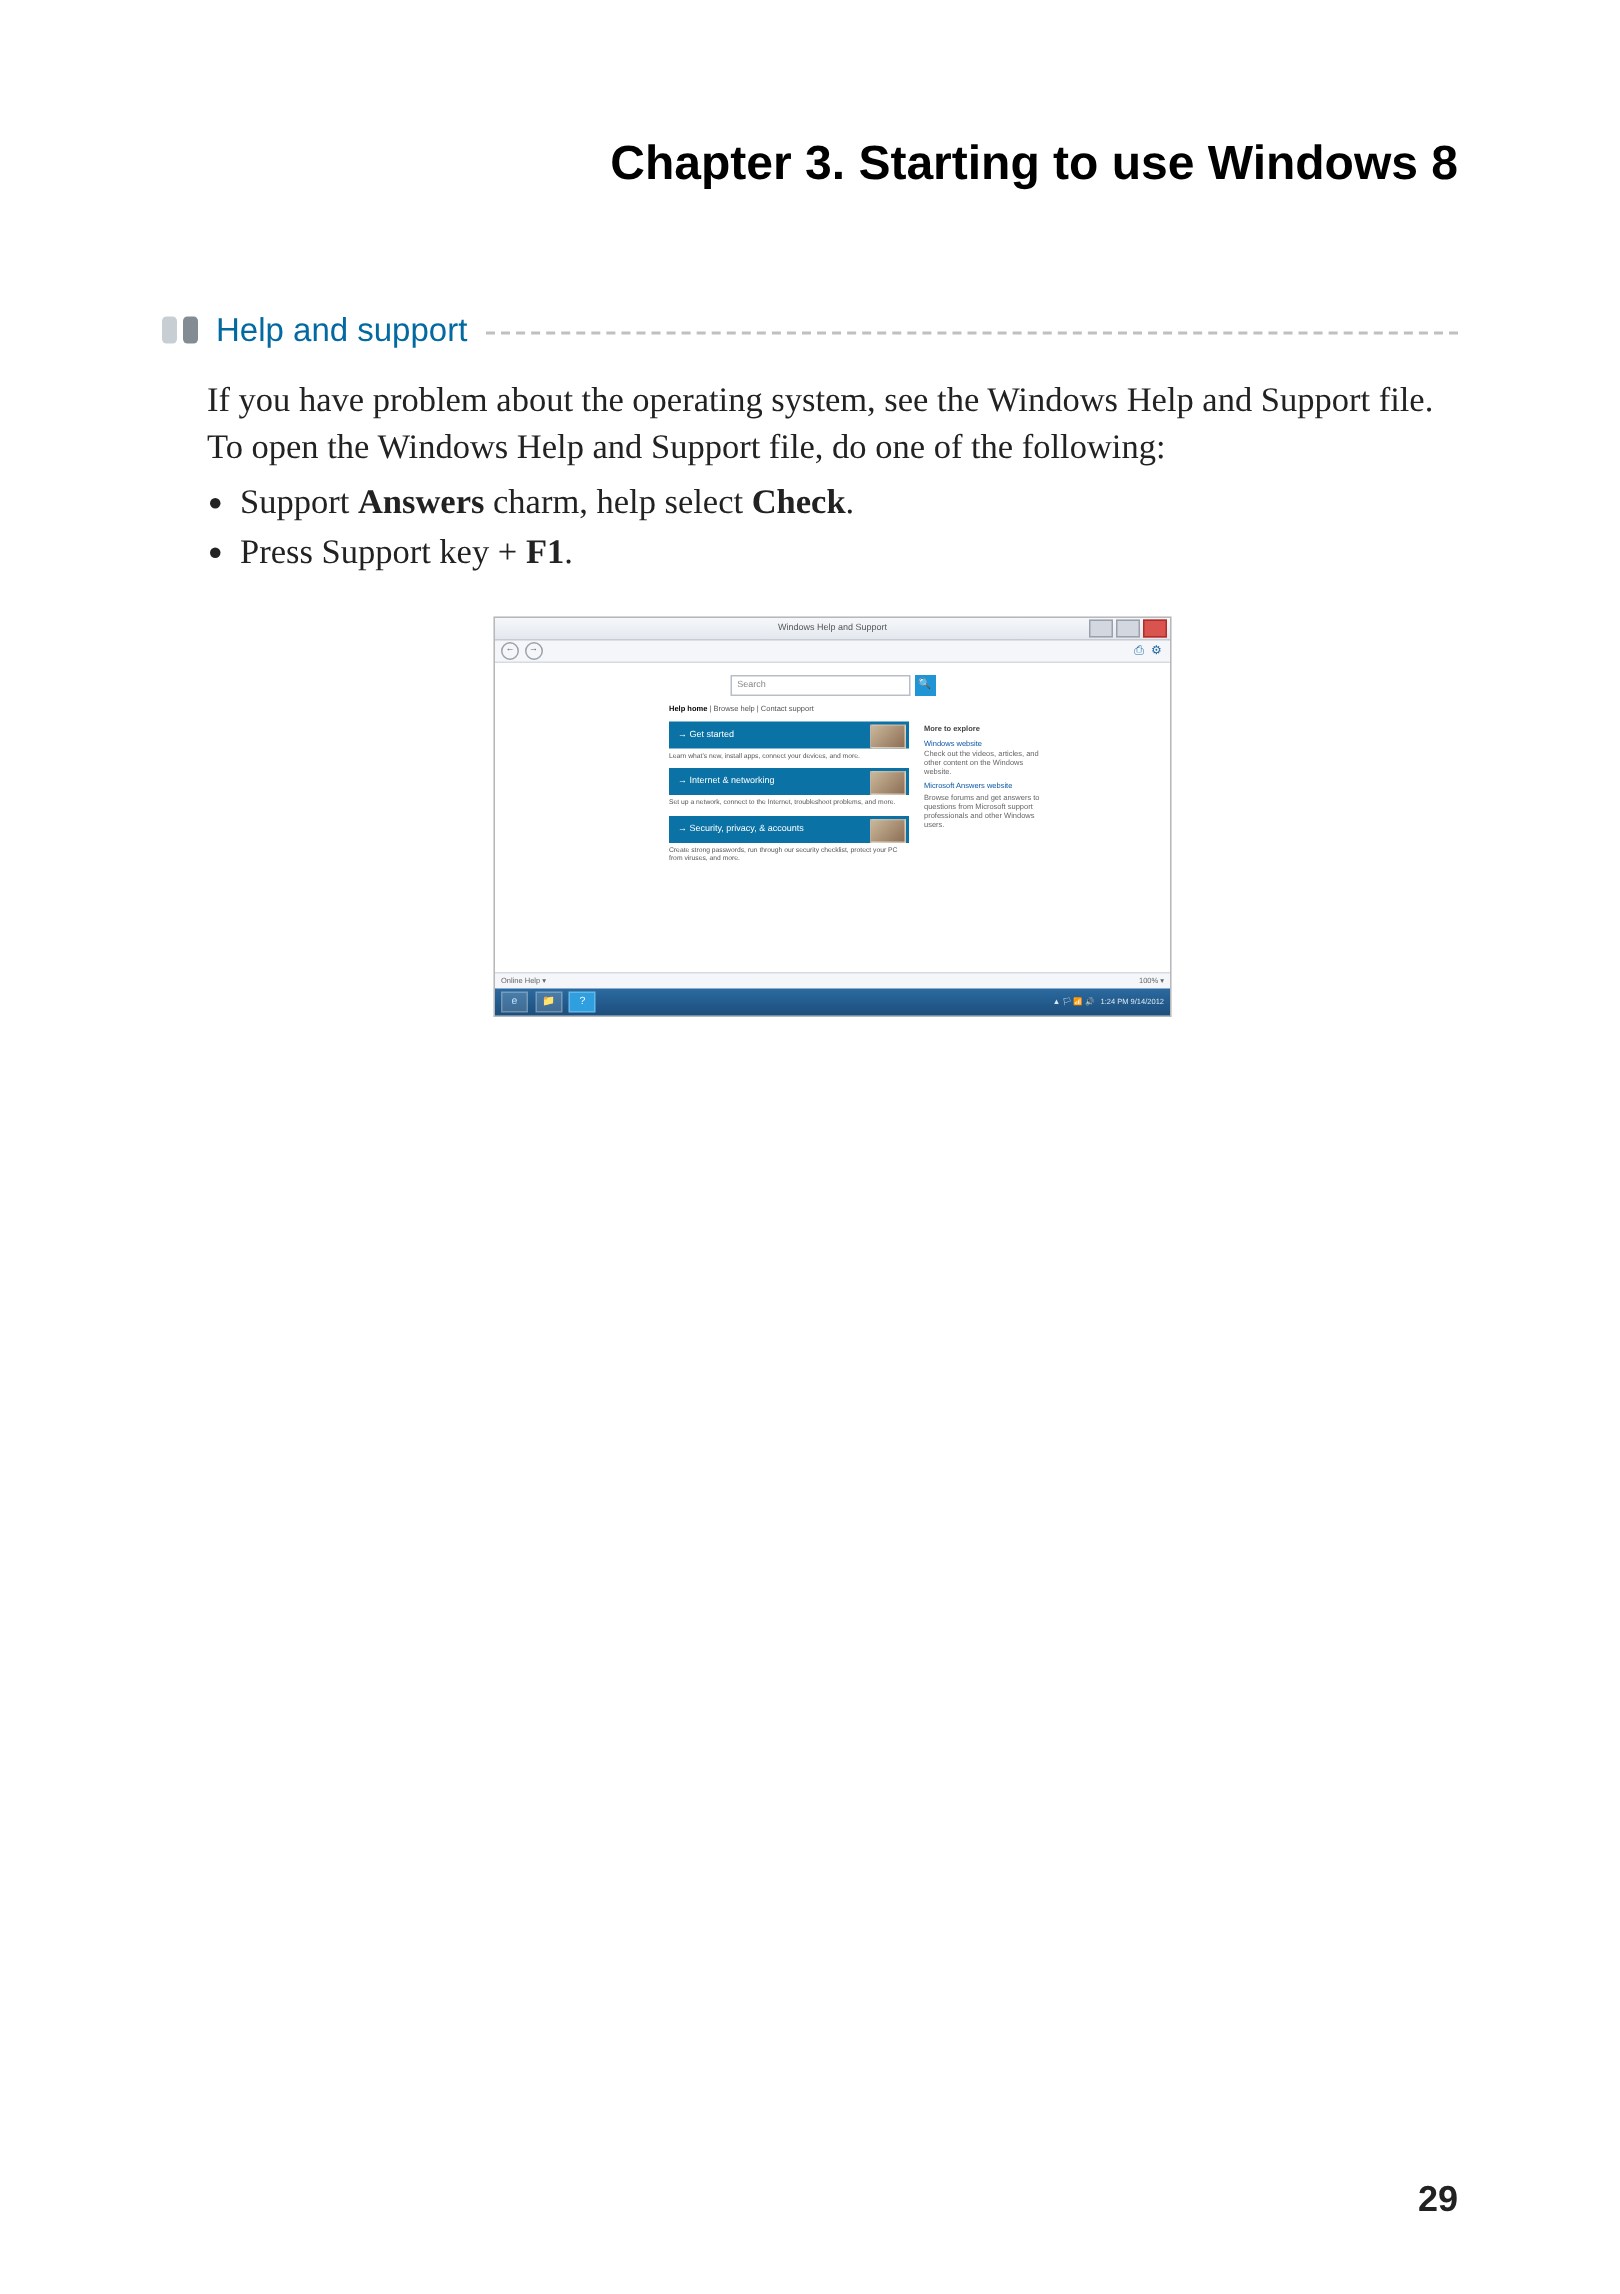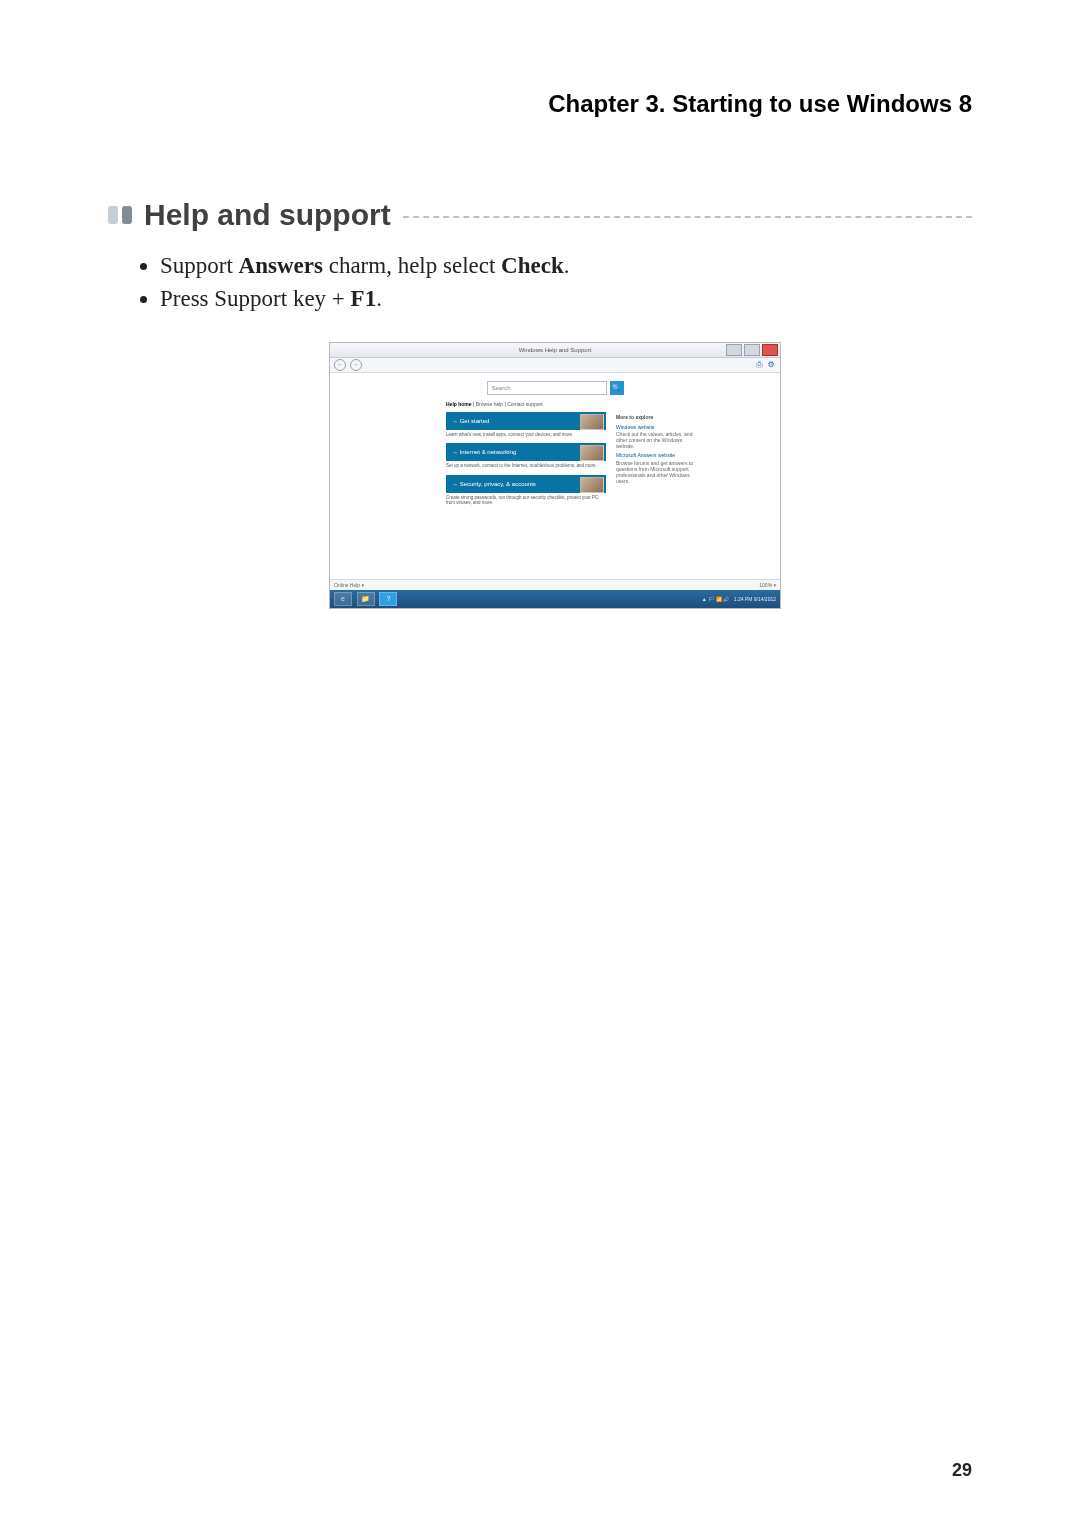--- a/index.html
+++ b/index.html
@@ -13,21 +13,21 @@
     width: 1080px;
     height: 1529px;
     position: relative;
     box-sizing: border-box;
     padding: 90px 108px 60px 108px;
   }
   .chapter-title {
     text-align: right;
     font-family: Arial, Helvetica, sans-serif;
     font-weight: 700;
-    font-size: 24px;
+    font-size: 32px;
     color: #000;
     margin: 0 0 80px 0;
   }
   .section-heading-row {
     display: flex;
     align-items: center;
     gap: 12px;
     margin-bottom: 18px;
   }
   .heading-dots {
@@ -37,23 +37,23 @@
   .heading-dots span {
     display: inline-block;
     width: 10px;
     height: 18px;
     border-radius: 3px;
   }
   .dot-light { background: #c8cfd4; }
   .dot-dark  { background: #848c93; }
   .section-heading {
     font-family: Arial, Helvetica, sans-serif;
-    font-weight: 700;
-    font-size: 30px;
-    color: #404040;
+    font-weight: 400;
+    font-size: 22px;
+    color: #0369a1;
   }
   .heading-rule {
     flex: 1;
     height: 0;
     border-top: 2px dashed #c0c0c0;
     margin-top: 4px;
   }
   .body-block {
     margin-left: 30px;
     font-size: 23px;
@@ -188,40 +188,41 @@
   }
   .task-right { font-size:5px; color:#dfe9f3; display:flex; gap:4px; align-items:center;}
   .task-right .clock { text-align:right; line-height:1.0; }
 
   .page-number {
     position: absolute;
     bottom: 48px;
     right: 108px;
     font-family: Arial, Helvetica, sans-serif;
     font-weight: 700;
-    font-size: 18px;
+    font-size: 24px;
   }
 </style>
 </head>
 <body>
 
 <div class="page">
 
   <h2 class="chapter-title">Chapter 3. Starting to use Windows 8</h2>
 
   <div class="section-heading-row">
     <span class="heading-dots">
       <span class="dot-light"></span>
         <span class="dot-dark"></span>
     </span>
     <span class="section-heading">Help and support</span>
     <span class="heading-rule"></span>
   </div>
 
   <div class="body-block">
+    <p class="body-para">If you have problem about the operating system, see the Windows Help and Support file. To open the Windows Help and Support file, do one of the following:</p>
 
     <ul class="bullets">
       <li>
         <span>Support </span><span class="bold">Answers</span><span> charm, help select </span><span class="bold">Check</span><span>.</span>
       </li>
       <li>
         <span>Press Support key + </span><span class="bold">F1</span><span>.</span>
       </li>
     </ul>
 

